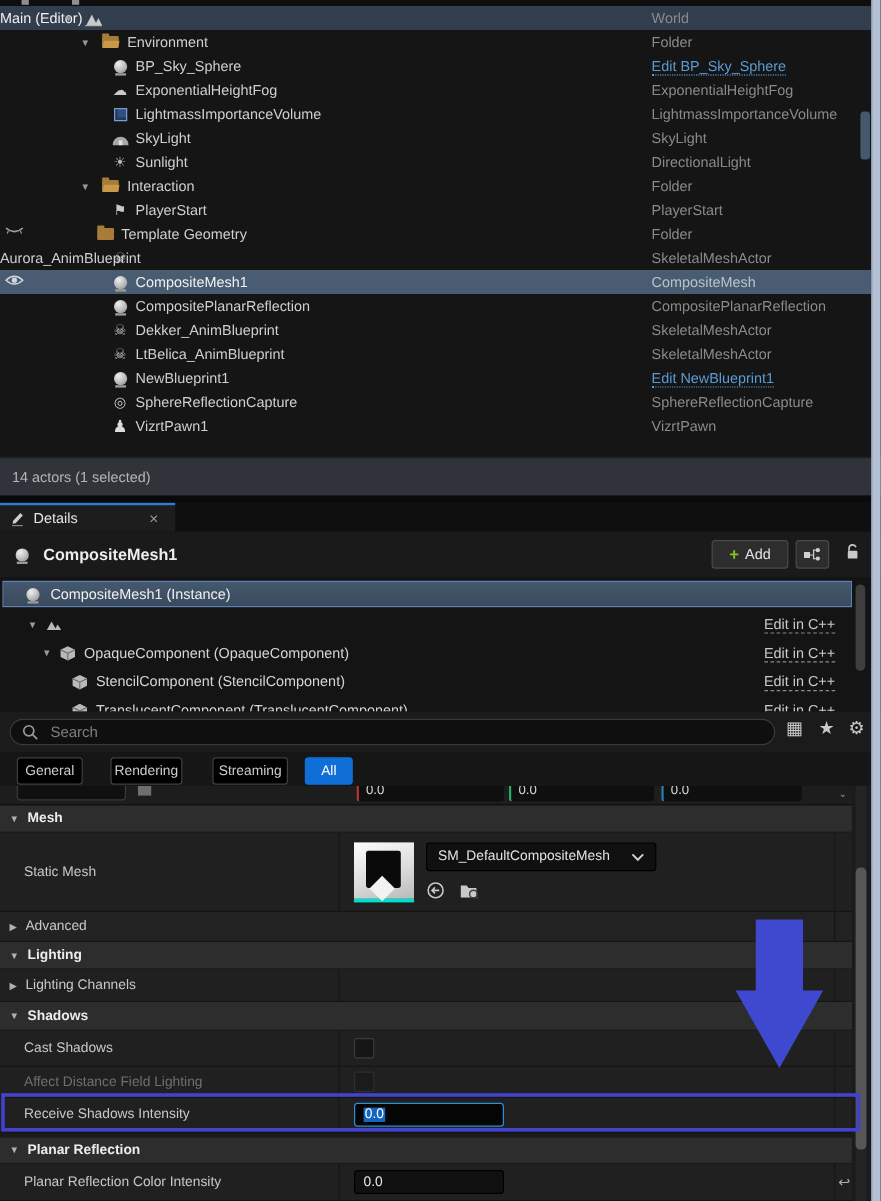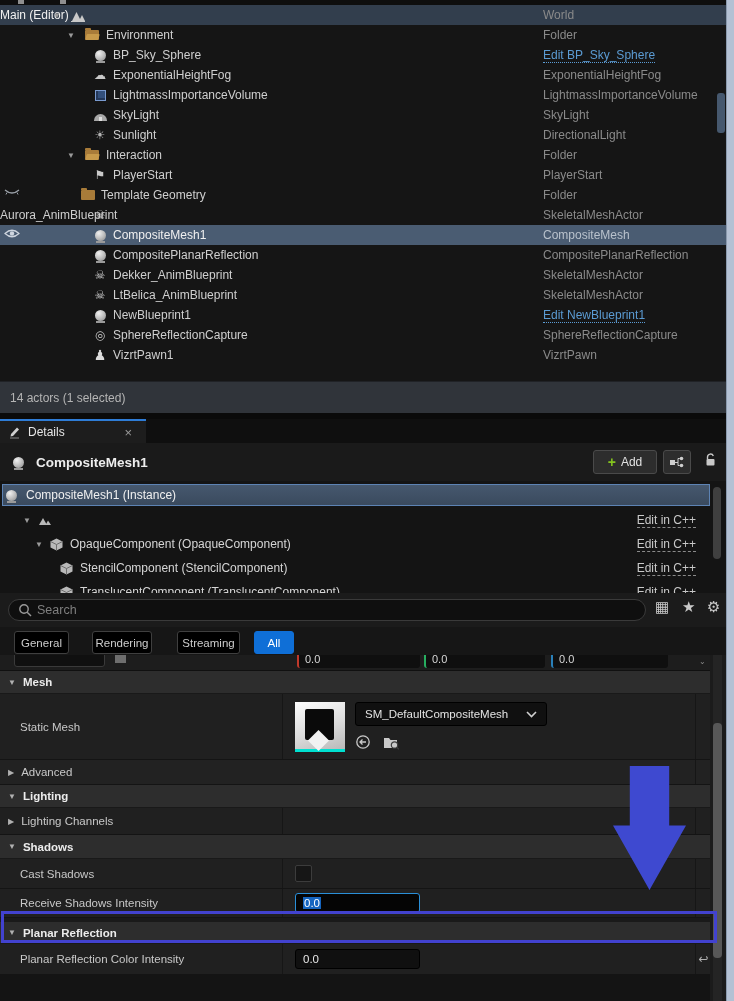--- a/index.html
+++ b/index.html
@@ -44,27 +44,27 @@
   .dtab .closex { position:absolute; right:14px; color:#9a9a9a; font-size:13px; }
   
   .dheader { position:absolute; top:443px; left:0; width:734px; height:38px; background:#1a1a1a; display:flex; align-items:center; }
   .dheader .title { font-size:13.5px; font-weight:bold; color:#ededed; margin-left:10px; }
   .btn-add { position:absolute; right:77px; top:7px; width:64px; height:24px; background:#2d2d2d; border:1px solid #4a4a4a; border-radius:3px; display:flex; align-items:center; justify-content:center; gap:5px; color:#e3e3e3; }
   .btn-add .plus { color:#84c41e; font-size:14px; font-weight:bold; }
   .btn-node { position:absolute; right:43px; top:7px; width:28px; height:24px; background:#2d2d2d; border:1px solid #4a4a4a; border-radius:3px; display:flex; align-items:center; justify-content:center; }
   .btn-lock { position:absolute; right:16px; top:9px; }
   
   .comps { position:absolute; top:481px; left:0; width:734px; height:112px; background:#141414; overflow:hidden; }
-  .instrow { position:absolute; top:3px; left:2px; width:708px; height:22px; background:linear-gradient(#46586e,#3a4a5e); border:1px solid #5d83b4; display:flex; align-items:center; gap:7px; padding-left:0; color:#f0f0f0; }
+  .instrow { position:absolute; top:3px; left:2px; width:708px; height:22px; background:linear-gradient(#46586e,#3a4a5e); border:1px solid #5d83b4; display:flex; align-items:center; gap:7px; padding-left:16px; color:#f0f0f0; }
   .crow { position:absolute; left:0; width:710px; height:22px; display:flex; align-items:center; gap:7px; color:#d6d6d6; }
   .editcpp { position:absolute; right:14px; color:#c9c9c9; border-bottom:1px dashed #8a8a8a; white-space:nowrap; }
   .comp-scroll { position:absolute; left:713px; top:6px; width:8px; height:72px; background:#3f3f3f; border-radius:4px; }
   
   .searchrow { position:absolute; top:593px; left:0; width:734px; height:34px; background:#1b1b1b; }
-  .searchpill { position:absolute; left:8px; top:6px; width:638px; height:22px; background:#0f0f0f; border:1px solid #3a3a3a; border-radius:11px; display:flex; align-items:center; gap:3px; padding-left:9px; }
+  .searchpill { position:absolute; left:8px; top:6px; width:638px; height:22px; background:#0f0f0f; border:1px solid #3a3a3a; border-radius:11px; display:flex; align-items:center; gap:8px; padding-left:9px; }
   .searchpill input { background:transparent; border:none; outline:none; color:#cfcfcf; font-family:inherit; font-size:12.5px; width:560px; }
   .searchpill input::placeholder { color:#7f7f7f; }
   .sicon { position:absolute; top:5px; font-size:15px; color:#c9c9c9; }
   
   .ftabs { position:absolute; top:627px; left:0; width:734px; height:28px; background:#161616; }
   .ftab { position:absolute; top:4px; height:23px; background:#000000; border:1px solid #3f3f3f; border-radius:3px; display:flex; align-items:center; justify-content:center; color:#cccccc; font-size:11.5px; }
   .ftab.active { background:#0f6fd7; border-color:#0f6fd7; color:#ffffff; }
   
   .props { position:absolute; top:655px; left:0; width:710px; }
   .cliprow { position:relative; height:16px; background:#1d1d1d; overflow:hidden; border-bottom:1px solid #101010; }
@@ -470,20 +470,28 @@
 
   <div class="prow" style="height:30px">
     <div class="plabel">
         <span>Cast Shadows</span>
       </div>
     <div class="pvalue">
         <div class="checkbox"></div>
       </div>
   </div>
 
+  <div class="prow" style="height:26px">
+    <div class="plabel disabled">
+        <span>Affect Distance Field Lighting</span>
+      </div>
+    <div class="pvalue">
+        <div class="checkbox disabled"></div>
+      </div>
+  </div>
 
   <div class="prow" style="height:29px">
     <div class="plabel">
         <span>Receive Shadows Intensity</span>
       </div>
     <div class="pvalue">
       <div class="numfield focused">
         <span class="selval">0.0</span>
       </div>
     </div>

